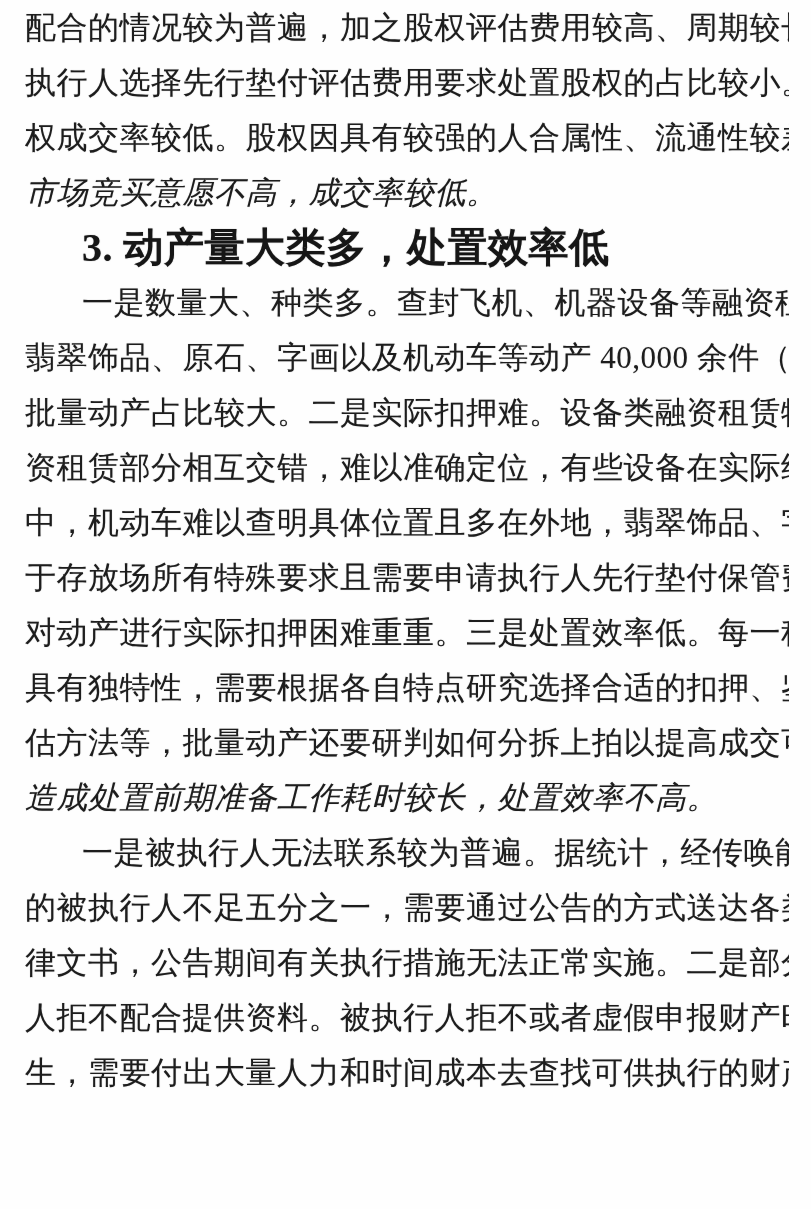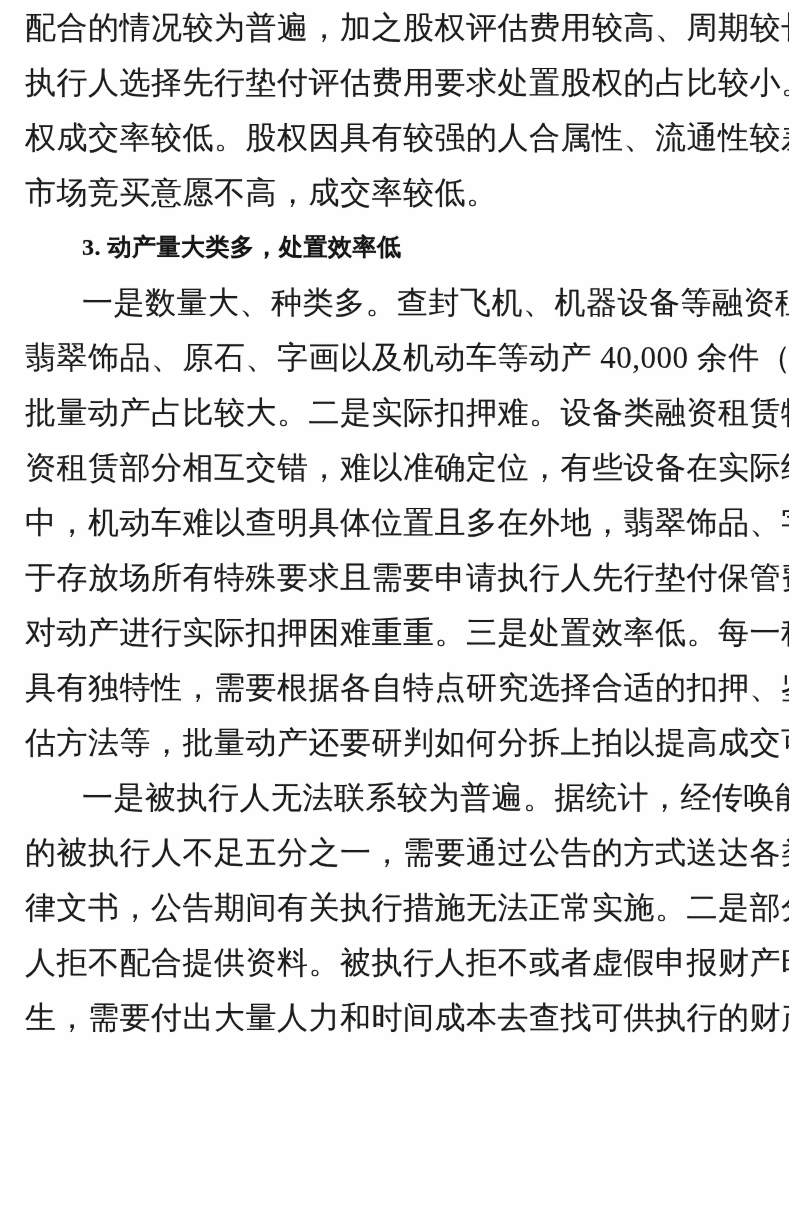--- a/index.html
+++ b/index.html
@@ -29,28 +29,29 @@
     white-space: nowrap;
     text-align: justify;
     text-align-last: justify;
     text-shadow: 0 0 1px rgba(30,30,30,0.35);
     overflow: hidden;
   }
   
   .line.end {
     text-align: right;
     text-align-last: left;
+    font-style: italic;
   }
   
   .line.indent {
     padding-left: 57px;
   }
   .line.heading {
     font-weight: 700;
-    font-size: 24px;
+    font-size: 40px;
     color: #161616;
     text-align: left;
     text-align-last: left;
     text-shadow: 0 0 1px rgba(20,20,20,0.5);
   }
 </style>
 </head>
 <body>
 
 <div class="page">
@@ -64,20 +65,21 @@
 
   <div class="line indent">一是数量大、种类多。查封飞机、机器设备等融资租赁物，</div>
   <div class="line">翡翠饰品、原石、字画以及机动车等动产 40,000 余件（套），</div>
   <div class="line">批量动产占比较大。二是实际扣押难。设备类融资租赁物与非融</div>
   <div class="line">资租赁部分相互交错，难以准确定位，有些设备在实际经营使用</div>
   <div class="line">中，机动车难以查明具体位置且多在外地，翡翠饰品、字画等对</div>
   <div class="line">于存放场所有特殊要求且需要申请执行人先行垫付保管费用等，</div>
   <div class="line">对动产进行实际扣押困难重重。三是处置效率低。每一种动产都</div>
   <div class="line">具有独特性，需要根据各自特点研究选择合适的扣押、鉴定、评</div>
   <div class="line">估方法等，批量动产还要研判如何分拆上拍以提高成交可能性，</div>
+  <div class="line end">造成处置前期准备工作耗时较长，处置效率不高。</div>
 
 
 
   <div class="line indent">一是被执行人无法联系较为普遍。据统计，经传唤能够到庭</div>
   <div class="line">的被执行人不足五分之一，需要通过公告的方式送达各类执行法</div>
   <div class="line">律文书，公告期间有关执行措施无法正常实施。二是部分被执行</div>
   <div class="line">人拒不配合提供资料。被执行人拒不或者虚假申报财产时有发</div>
   <div class="line">生，需要付出大量人力和时间成本去查找可供执行的财产；对于</div>
 
 </div>

